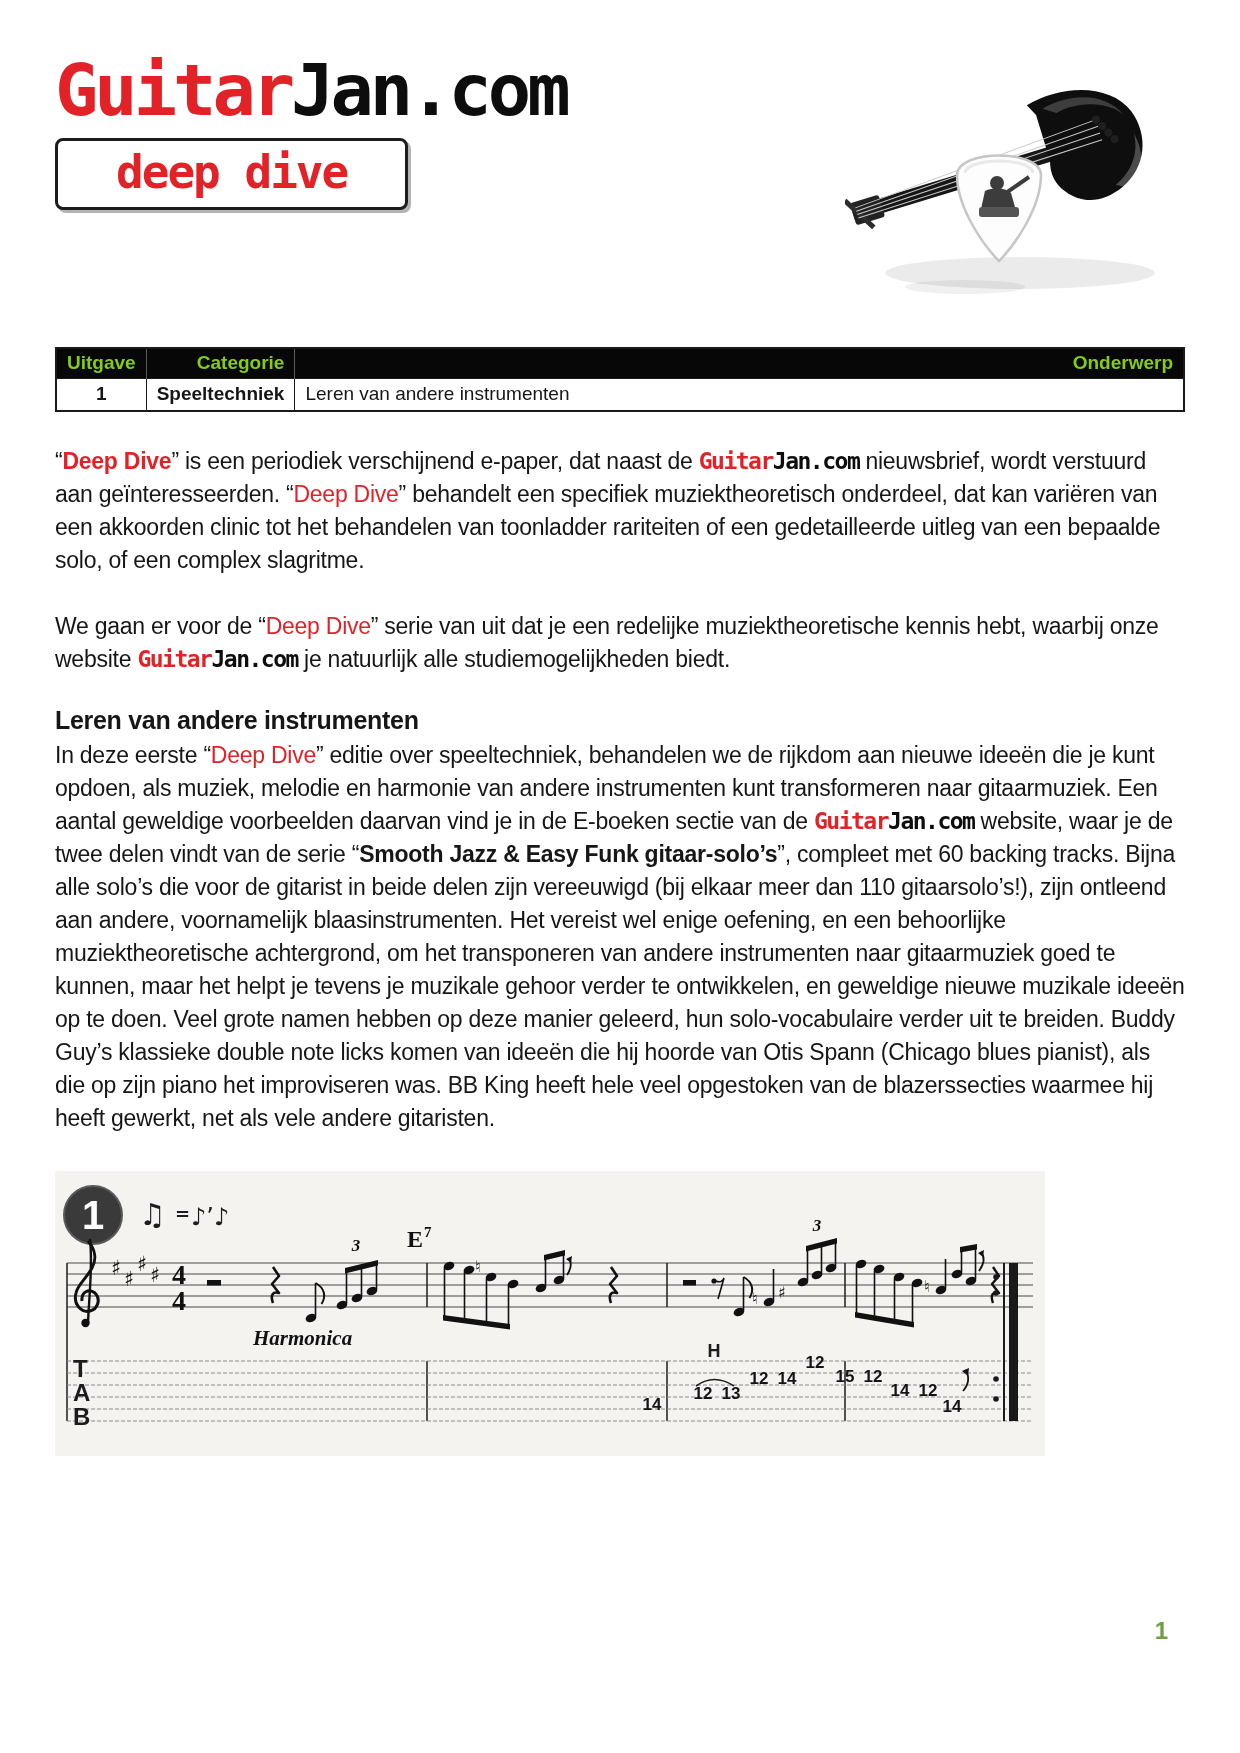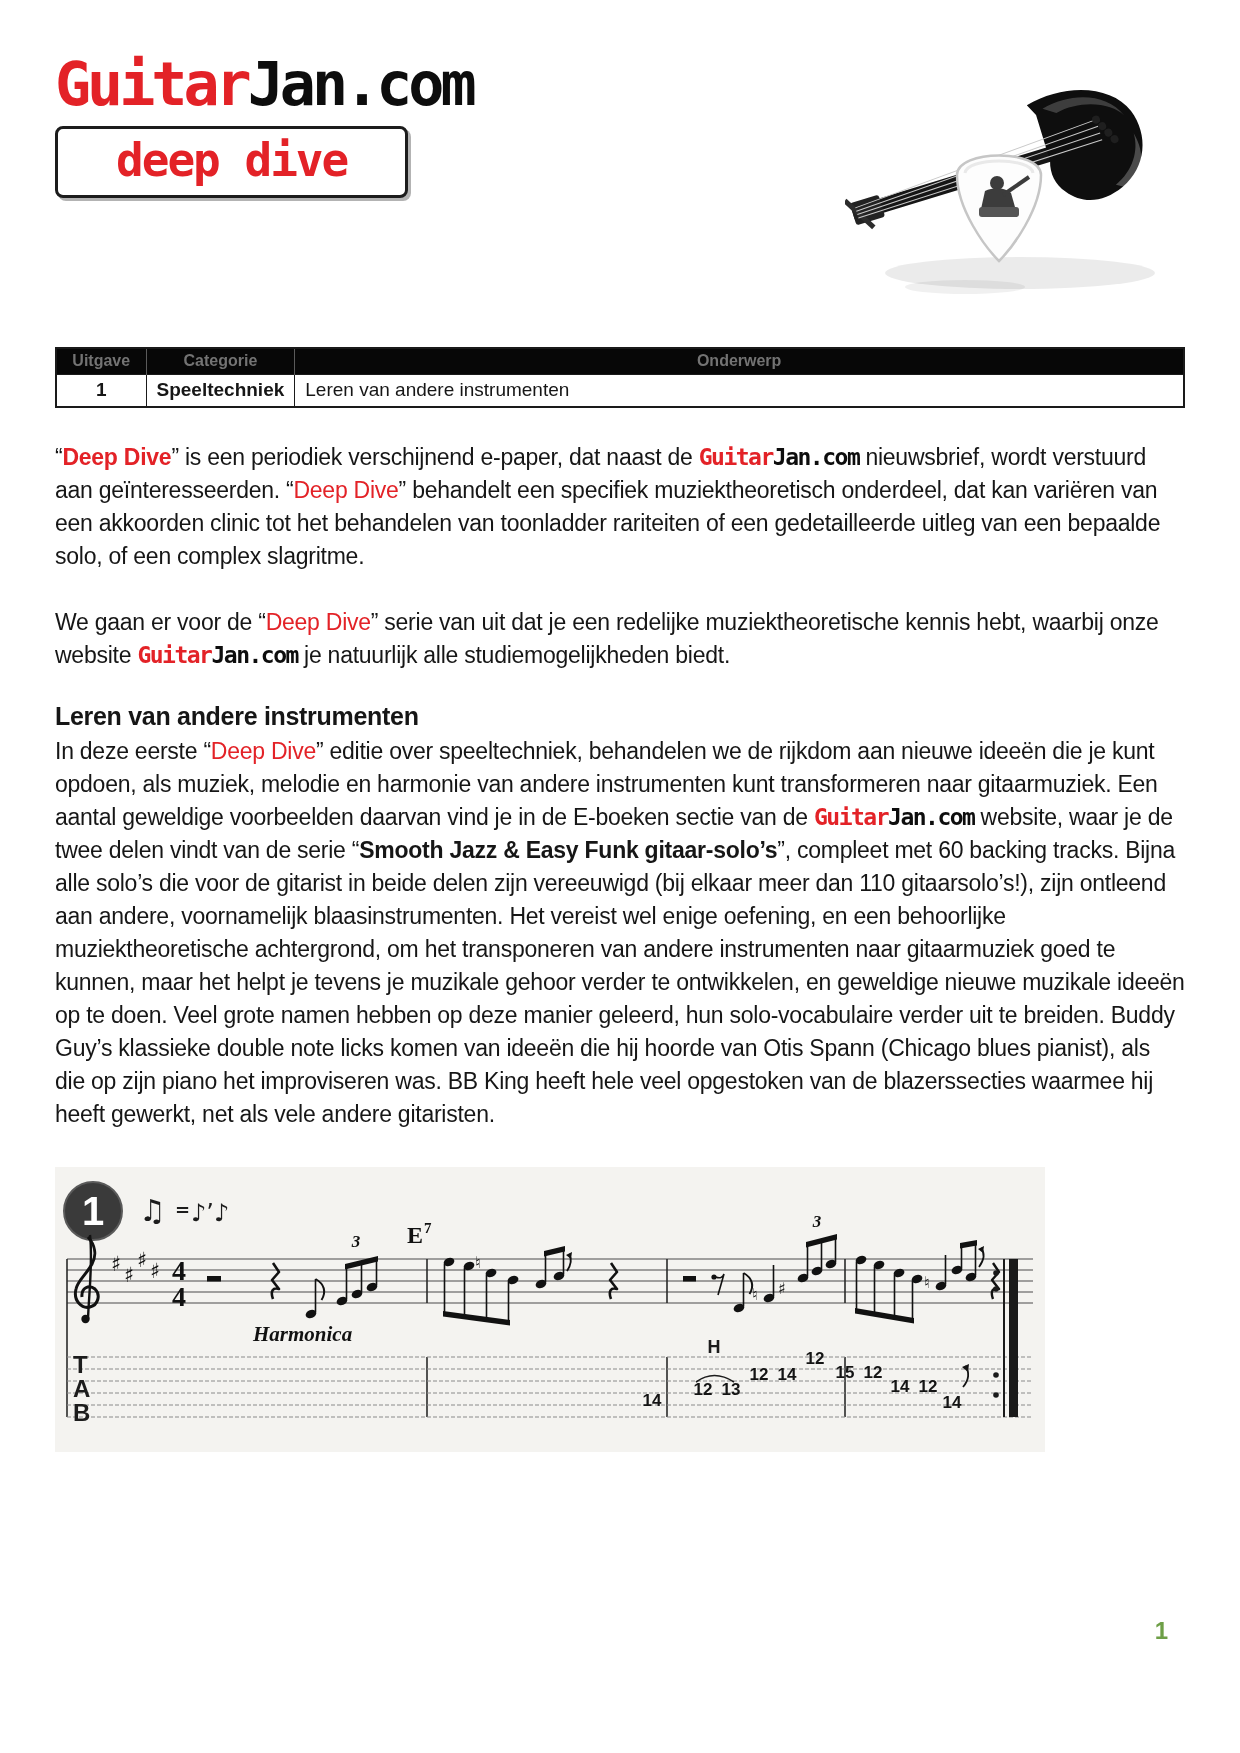--- a/index.html
+++ b/index.html
@@ -2,35 +2,35 @@
 <html><head>
 <meta charset="utf-8">
 <style>
   html,body{margin:0;padding:0;background:#ffffff;}
   .page{position:relative;width:1240px;height:1753px;background:#ffffff;overflow:hidden;
         font-family:"Liberation Sans",sans-serif;color:#161616;}
   .content{padding:55px 55px 0 55px;}
 
   
   .header{position:relative;height:258px;}
-  .logo{font-family:"DejaVu Sans Mono",monospace;font-weight:bold;font-size:60px;
+  .logo{font-family:"DejaVu Sans Mono",monospace;font-weight:bold;font-size:72px;
         letter-spacing:-4px;line-height:0.98;white-space:nowrap;}
   .logo .lg-red{color:#e32227;}
   .logo .lg-dark{color:#0d0d0d;}
   .tagline{font-family:"DejaVu Sans Mono",monospace;font-weight:bold;font-size:36px;
         letter-spacing:-2px;color:#0d0d0d;margin-top:2px;white-space:nowrap;}
   .dive-badge{display:inline-block;margin-top:12px;border:3px solid #1c1c1c;border-radius:8px;
         box-shadow:3px 3px 0 #b3b3b3;padding:4px 58px 8px 58px;background:#ffffff;
         font-family:"DejaVu Sans Mono",monospace;font-weight:bold;font-size:46px;
         letter-spacing:-2px;color:#e32227;}
   .header-art{position:absolute;top:0;right:10px;width:330px;height:255px;}
 
   
   .issue-table{width:100%;border-collapse:collapse;margin-top:34px;border:2px solid #1a1a1a;}
-  .issue-table th{background:#070707;color:#737373;font-size:16px;text-align:center;
+  .issue-table th{background:#070707;color:#84cc16;font-size:19px;text-align:right;
         padding:3px 10px 4px 10px;border-right:1px solid #5a5a5a;}
   .issue-table th:last-child{border-right:none;}
   .issue-table td{border:1px solid #1a1a1a;font-size:19px;padding:4px 10px 5px 10px;}
   .col-uitgave{width:90px;} .col-categorie{width:146px;}
   td.cell-uitgave{text-align:center;font-weight:bold;}
   td.cell-categorie{font-weight:bold;}
 
   
   .para{font-size:23px;line-height:33px;letter-spacing:-0.25px;margin:33px 0 0 0;}
   .seg-rb{color:#e32227;font-weight:bold;}

